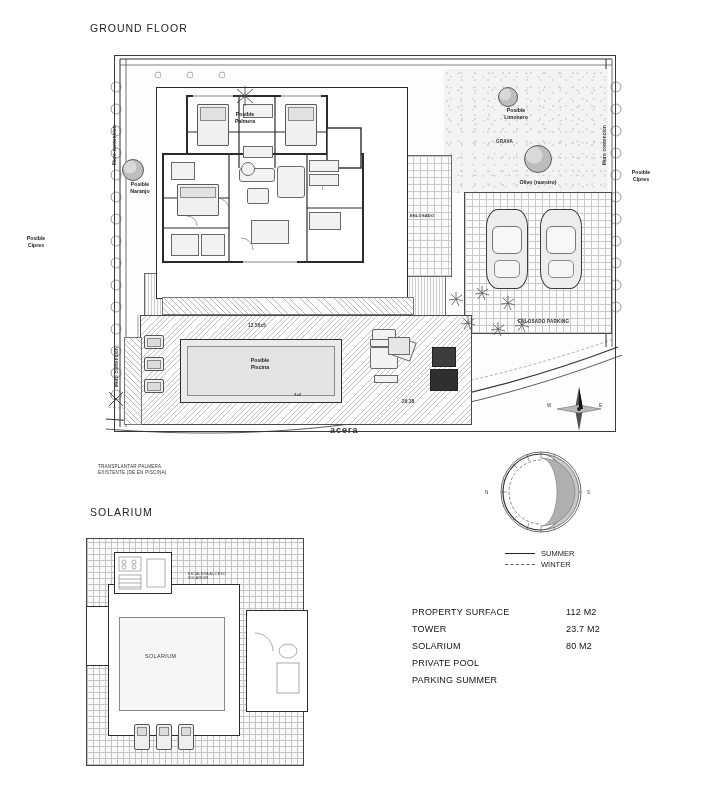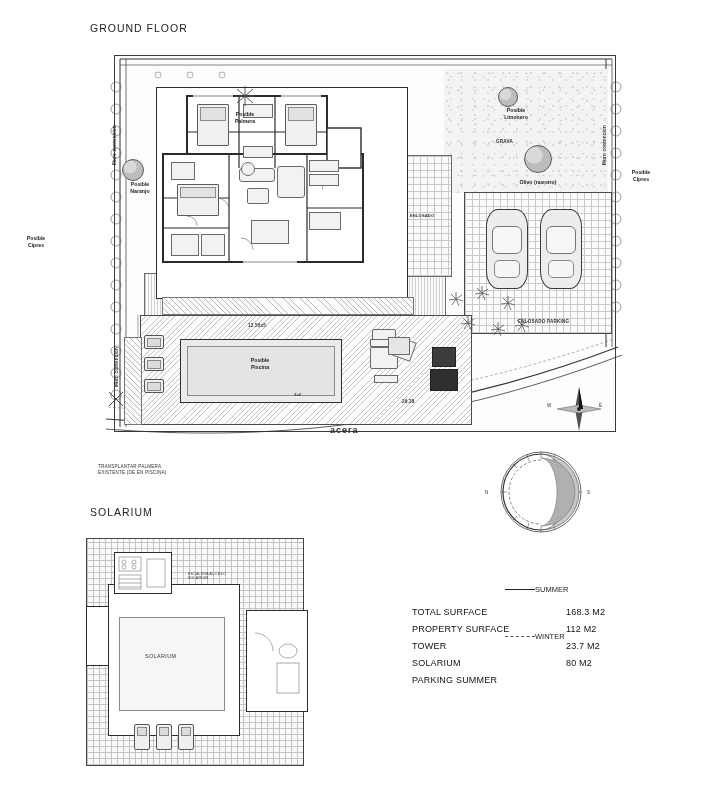--- a/index.html
+++ b/index.html
@@ -70,21 +70,21 @@
   .tiny{position:absolute;font-size:4.6px;letter-spacing:.2px;color:#333;line-height:1.25;}
   .tiny-rot{transform:rotate(-90deg);transform-origin:0 0;white-space:nowrap;}
   .tag{position:absolute;font-size:5.2px;text-align:center;color:#222;line-height:1.3;}
 
   
   .compass{position:absolute;left:555px;top:385px;width:40px;height:40px;}
 
   
   .sunpath{position:absolute;left:487px;top:448px;width:108px;height:88px;}
   .legend{position:absolute;left:505px;top:548px;font-size:7.5px;color:#222;}
-  .legend .row{display:flex;align-items:center;height:11px;margin-top:36px;}
+  .legend .row{display:flex;align-items:center;gap:6px;height:11px;}
   .legend .sw{width:30px;height:0;border-top:1.6px solid #222;}
   .legend .sw.win{border-top:1.2px dashed #555;}
 
   
   .solplan{position:absolute;left:62px;top:528px;width:260px;height:250px;}
   .sol-outer{position:absolute;left:24px;top:10px;width:218px;height:228px;}
   .sol-border{position:absolute;inset:0;background-image:
       repeating-linear-gradient(0deg,#c4c4c4 0 0.6px,transparent 0.6px 6px),
       repeating-linear-gradient(90deg,#c4c4c4 0 0.6px,transparent 0.6px 6px);
       border:1px solid #444;background-color:#fafafa;}
@@ -477,36 +477,36 @@
 
       <div class="tiny" style="left:102px;top:34px;font-size:3.6px;white-space:pre-line;">ESCALERA ACCESO
 SOLARIUM</div>
     </div>
   </div>
 
   <div class="specs">
     <table>
       <tbody>
         <tr>
-          <td>TOTAL SURFACE</td>
-          <td class="v">168.3 M2</td>
-        </tr>
-        <tr>
           <td>PROPERTY SURFACE</td>
           <td class="v">112 M2</td>
         </tr>
         <tr>
           <td>TOWER</td>
           <td class="v">23.7 M2</td>
         </tr>
         <tr>
           <td>SOLARIUM</td>
           <td class="v">80 M2</td>
         </tr>
         <tr>
+          <td>PRIVATE POOL</td>
+          <td class="v"></td>
+        </tr>
+        <tr>
           <td>PARKING SUMMER</td>
           <td class="v"></td>
         </tr>
       </tbody>
     </table>
   </div>
 
 </div>
 
 </body></html>

